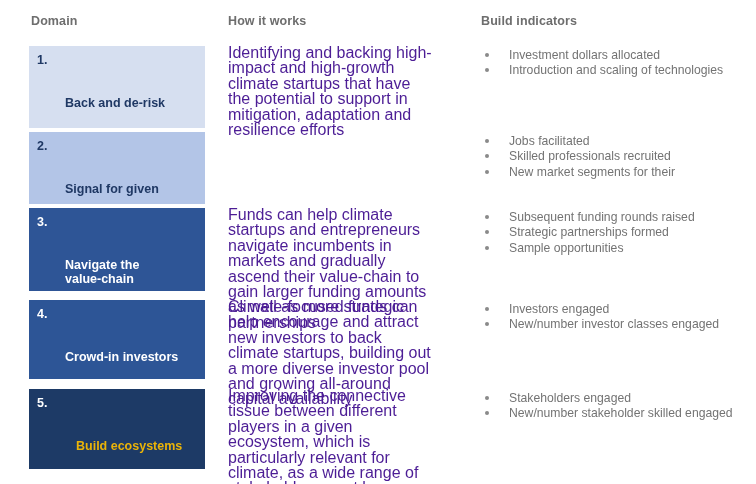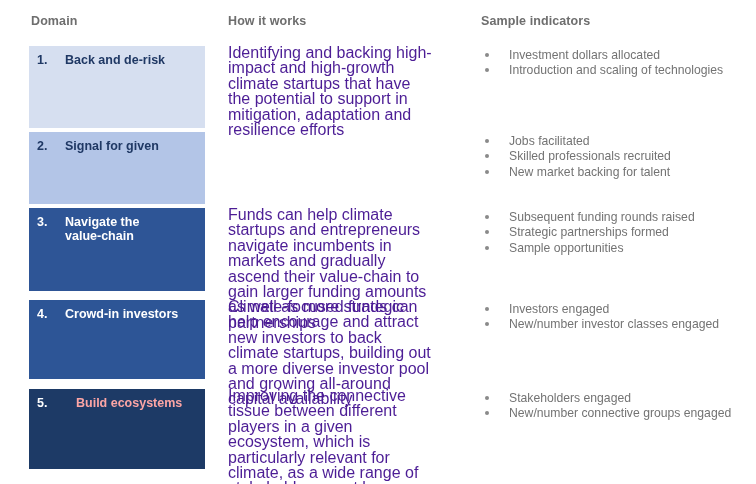--- a/index.html
+++ b/index.html
@@ -77,20 +77,21 @@
     font-weight: bold;
     width: 28px;
     flex: 0 0 28px;
     line-height: 14px;
   }
   .domain-label {
     font-size: 12.5px;
     font-weight: bold;
     line-height: 14px;
     white-space: pre-line;
+    margin-top: 43px;
   }
 
   
   .how-cell {
     position: absolute;
     left: 228px;
     top: -1px;
     width: 206px;
     font-size: 16px;
     line-height: 15.4px;
@@ -123,21 +124,21 @@
   }
 </style>
 </head>
 <body style="background: rgb(255, 255, 255);">
 
 <div class="table">
 
   <div class="header-row">
     <div class="col-head c1">Domain</div>
     <div class="col-head c2">How it works</div>
-    <div class="col-head c3">Sample indicators</div>
+    <div class="col-head c3">Build indicators</div>
   </div>
 
   <div class="row r1">
     <div class="domain-tile" style="background: rgb(214, 223, 240);">
       <div class="domain-inner">
         <span class="domain-num" style="color: rgb(31, 56, 100);">1.</span>
         <span class="domain-label" style="color: rgb(31, 56, 100);">Back and de-risk</span>
       </div>
     </div>
     <div class="how-cell">Identifying and backing high-impact and high-growth climate startups that have the potential to support in mitigation, adaptation and resilience efforts</div>
@@ -150,21 +151,21 @@
   <div class="row r2">
     <div class="domain-tile" style="background: rgb(179, 197, 231);">
       <div class="domain-inner">
         <span class="domain-num" style="color: rgb(31, 56, 100);">2.</span>
         <span class="domain-label" style="color: rgb(31, 56, 100);">Signal for given</span>
       </div>
     </div>
     <div class="ind-cell">
       <div class="ind-item"><span class="ind-bullet"></span><span>Jobs facilitated</span></div>
       <div class="ind-item"><span class="ind-bullet"></span><span>Skilled professionals recruited</span></div>
-      <div class="ind-item"><span class="ind-bullet"></span><span>New market backing for talent</span></div>
+      <div class="ind-item"><span class="ind-bullet"></span><span>New market segments for their</span></div>
     </div>
   </div>
 
   <div class="row r3">
     <div class="domain-tile" style="background: rgb(46, 85, 150);">
       <div class="domain-inner">
         <span class="domain-num" style="color: rgb(255, 255, 255);">3.</span>
         <span class="domain-label" style="color: rgb(255, 255, 255);">Navigate the
 value-chain</span>
       </div>
@@ -188,23 +189,23 @@
     <div class="ind-cell">
       <div class="ind-item"><span class="ind-bullet"></span><span>Investors engaged</span></div>
       <div class="ind-item"><span class="ind-bullet"></span><span>New/number investor classes engaged</span></div>
     </div>
   </div>
 
   <div class="row r5">
     <div class="domain-tile" style="background: rgb(29, 58, 102);">
       <div class="domain-inner">
         <span class="domain-num" style="color: rgb(255, 255, 255);">5.</span>
-        <span class="domain-label" style="color: #fca5a5; padding-left: 11px;">Build ecosystems</span>
+        <span class="domain-label" style="color: #eab308; padding-left: 11px;">Build ecosystems</span>
       </div>
     </div>
     <div class="how-cell">Improving the connective tissue between different players in a given ecosystem, which is particularly relevant for climate, as a wide range of stakeholders must be involved</div>
     <div class="ind-cell">
       <div class="ind-item"><span class="ind-bullet"></span><span>Stakeholders engaged</span></div>
-      <div class="ind-item"><span class="ind-bullet"></span><span>New/number connective groups engaged</span></div>
+      <div class="ind-item"><span class="ind-bullet"></span><span>New/number stakeholder skilled engaged</span></div>
     </div>
   </div>
 
 </div>
 
 </body></html>

